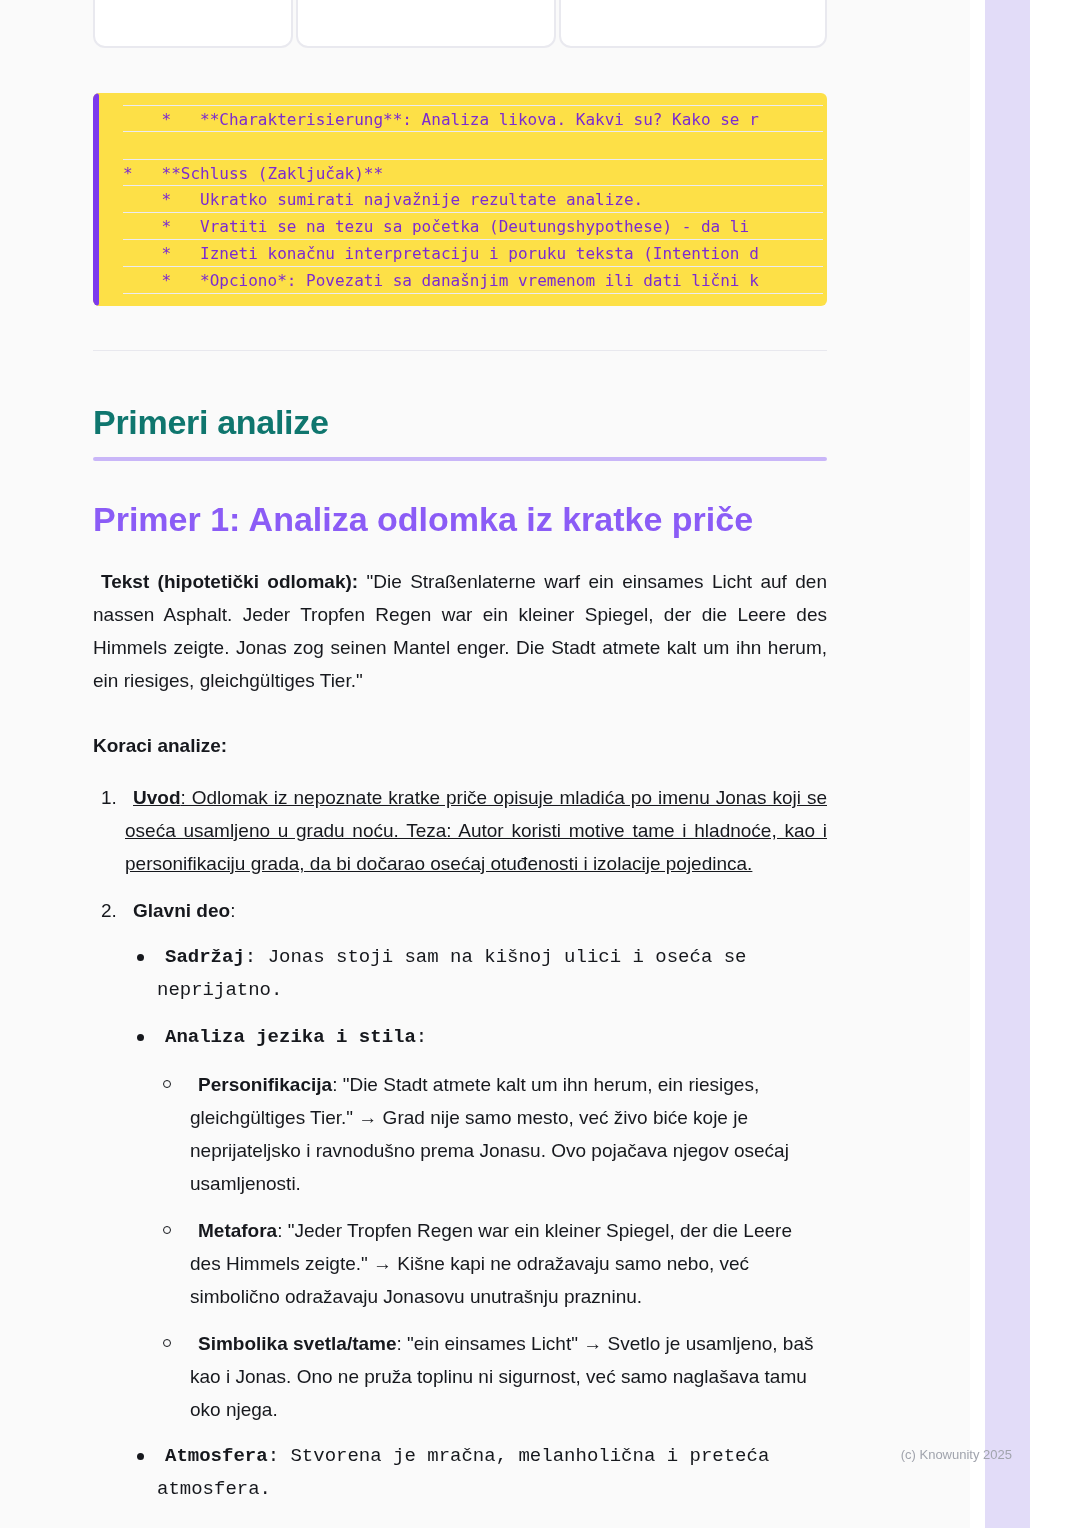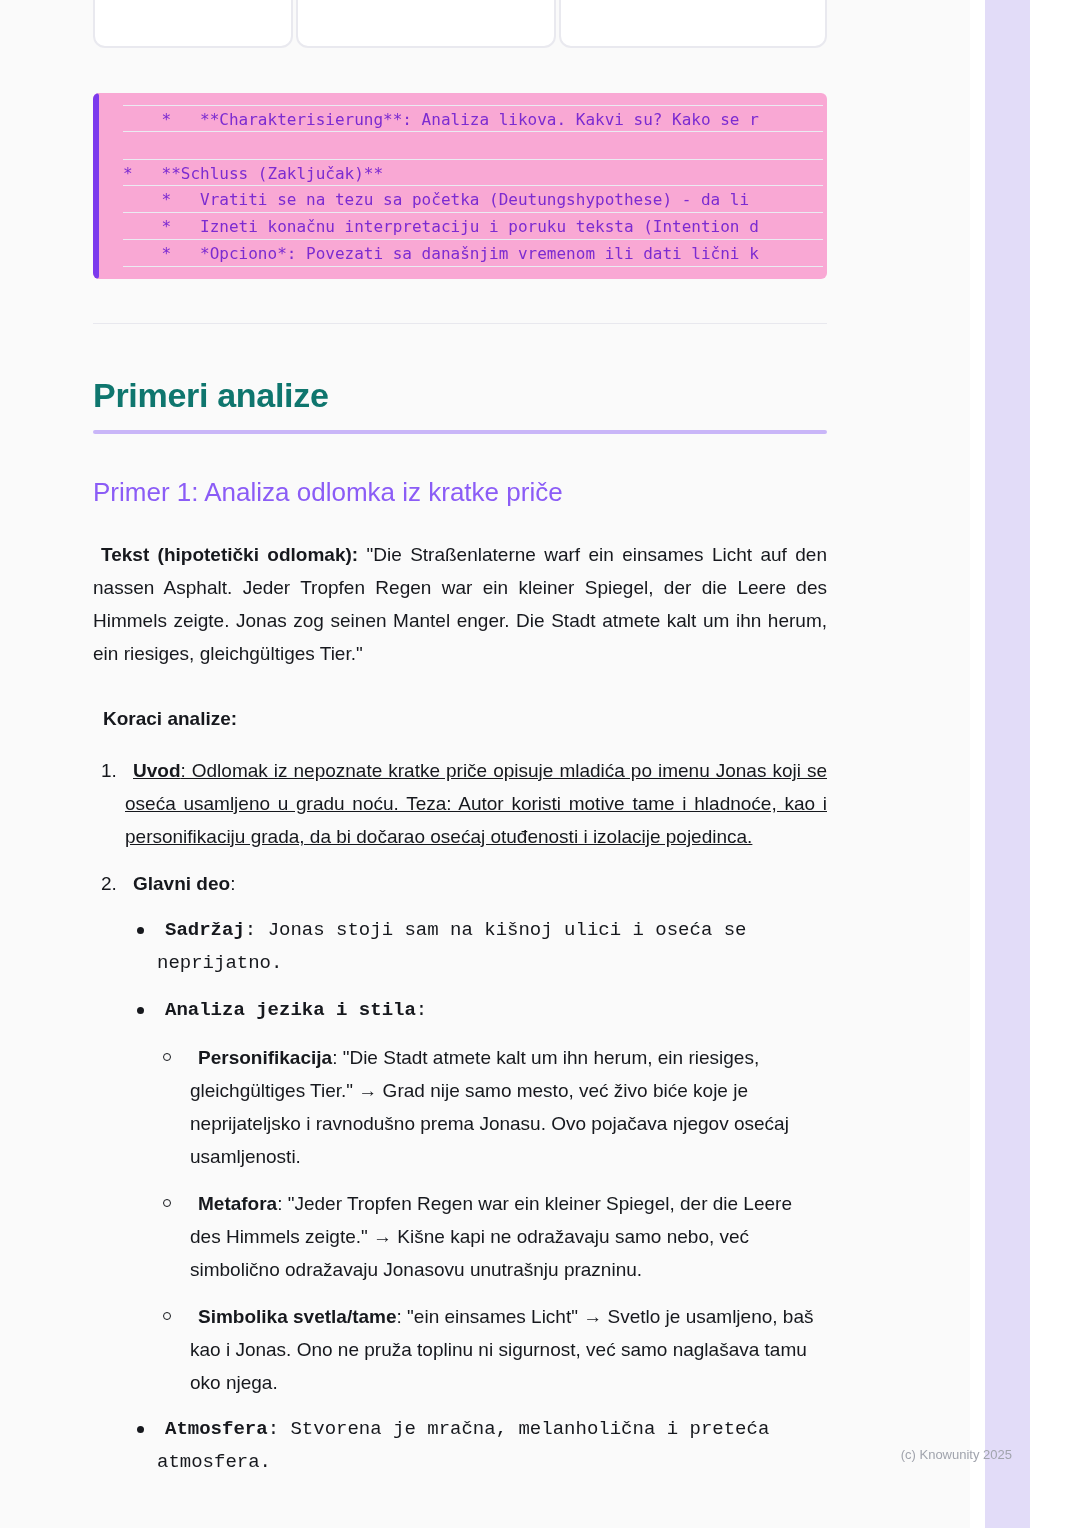--- a/index.html
+++ b/index.html
@@ -17,21 +17,21 @@
   
   .top-card {
     position: absolute; top: -34px; height: 82px;
     border: 2px solid #e9e9ef; border-radius: 12px;
     background: #ffffff;
   }
 
   
   .codeblock {
     position: relative; margin-top: 93px;
-    background: #f9a8d4; border-radius: 6px;
+    background: #fde047; border-radius: 6px;
     padding: 12px 0; overflow: hidden;
   }
   .code-accent {
     position: absolute; left: 0; top: 0; bottom: 0; width: 6px;
     border-radius: 4px; background: #7c3aed;
   }
   .code-lines {
     margin: 0 4px 0 30px;
     font-family: "DejaVu Sans Mono", "Liberation Mono", monospace;
     font-size: 16px; color: #7c2bd1;
@@ -44,25 +44,25 @@
   .code-line.blank { border-bottom: none; }
   .code-line.after-blank { border-top: 1px solid #ebebf2; }
 
   .section-divider { border: none; border-top: 1px solid #e8e8ee; margin: 44px 0 0 0; }
 
   h1 {
     margin: 52px 0 0 0; font-size: 34px; line-height: 38px;
     color: #0f766e; font-weight: 700; letter-spacing: -0.3px;
   }
   .h1-underline { margin-top: 16px; height: 4px; background: #c9b6f8; border-radius: 2px; }
-  h2 { margin: 42px 0 0 0; font-size: 26px; line-height: 32px; color: #8b5cf6; font-weight: 400; }
+  h2 { margin: 42px 0 0 0; font-size: 34px; line-height: 32px; color: #8b5cf6; font-weight: 700; }
 
   .para { margin: 30px 0 0 0; font-size: 19px; line-height: 33px; }
   .justify { text-align: justify; }
-  .steps { margin-top: 32px; font-size: 19px; line-height: 33px; font-weight: 700; margin-left: 10px; }
+  .steps { margin-top: 32px; font-size: 19px; line-height: 33px; font-weight: 700; }
 
   .olist { margin-top: 12px; }
   .ol-item { position: relative; padding-left: 32px; margin-top: 14px; font-size: 19px; line-height: 33px; }
   .ol-item .num { position: absolute; left: 8px; top: 0; }
 
   .ul-item { position: relative; padding-left: 64px; margin-top: 14px; font-size: 19px; line-height: 33px; font-family: Liberation Mono, monospace; }
   .ul-item .disc {
     position: absolute; left: 44px; top: 13px; width: 7px; height: 7px;
     background: #16181d; border-radius: 50%;
   }
@@ -85,20 +85,21 @@
   <div class="top-card" style="left:0; width:200px;"></div>
   <div class="top-card" style="left:203px; width:260px;"></div>
   <div class="top-card" style="left:466px; width:268px;"></div>
 
   <div class="codeblock">
     <div class="code-accent"></div>
     <div class="code-lines">
       <div class="code-line first">    *   **Charakterisierung**: Analiza likova. Kakvi su? Kako se r</div>
       <div class="code-line blank"></div>
       <div class="code-line after-blank">*   **Schluss (Zaključak)**</div>
+      <div class="code-line">    *   Ukratko sumirati najvažnije rezultate analize.</div>
       <div class="code-line">    *   Vratiti se na tezu sa početka (Deutungshypothese) - da li</div>
       <div class="code-line">    *   Izneti konačnu interpretaciju i poruku teksta (Intention d</div>
       <div class="code-line">    *   *Opciono*: Povezati sa današnjim vremenom ili dati lični k</div>
     </div>
   </div>
 
   <hr class="section-divider">
 
   <h1>Primeri analize</h1>
   <div class="h1-underline"></div>

